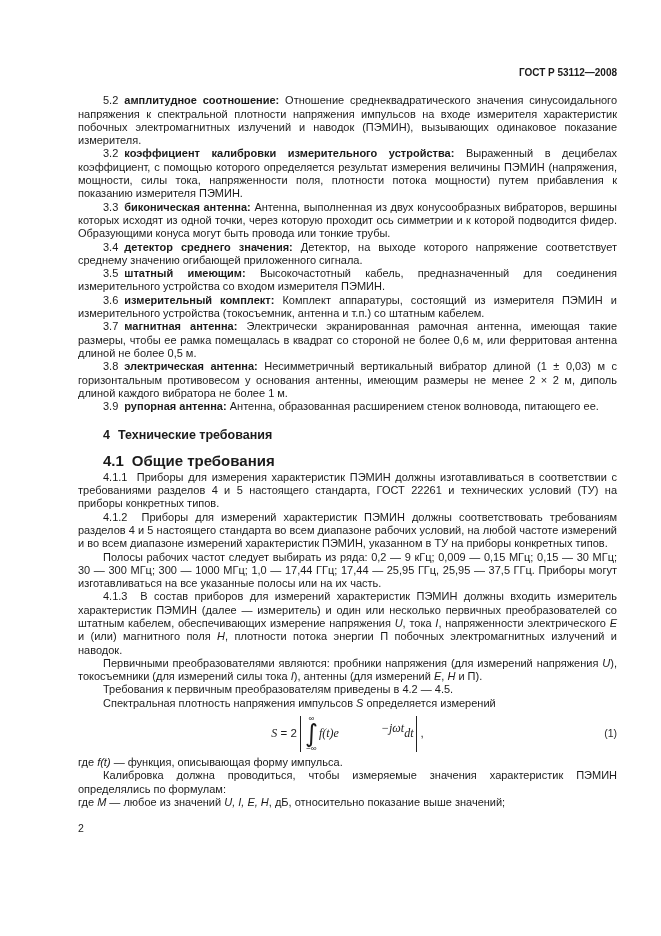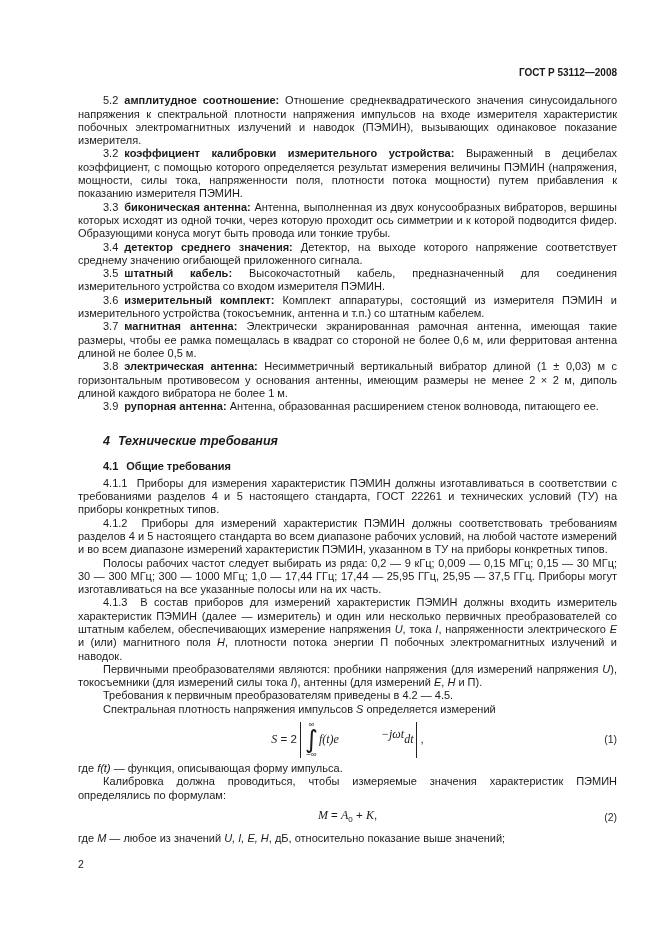--- a/index.html
+++ b/index.html
@@ -27,30 +27,29 @@
     text-align: right;
   }
   .para {
     margin: 0;
     text-align: justify;
     text-indent: 25px;
   }
   .noindent { text-indent: 0; }
   .tnum { margin-right: 6px; }
   .sec-heading {
-    margin: 21px 0 11px 0;
+    margin: 15px 0 11px 0;
     font-size: 12.5px;
     font-weight: bold;
     text-indent: 25px;
     line-height: 15px;
-    font-style: italic;
   }
   .sub-heading {
     margin: 0 0 3px 0;
-    font-size: 11px;
+    font-size: 15px;
     font-weight: bold;
     text-indent: 25px;
   }
   .secnum { margin-right: 8px; }
   .formula-row {
     position: relative;
     text-align: center;
     margin: 5px 0 3px 0;
   }
   .formula-row.f2 { margin: 7px 0 5px 0; }
@@ -107,21 +106,21 @@
 
 <div class="page">
   <div class="content">
 
     <div class="doc-header">ГОСТ Р 53112—2008</div>
 
     <p class="para"><span class="tnum">5.2</span><b>амплитудное соотношение:</b> <span>Отношение среднеквадратического значения синусоидального напряжения к спектральной плотности напряжения импульсов на входе измерителя характеристик побочных электромагнитных излучений и наводок (ПЭМИН), вызывающих одинаковое показание измерителя.</span></p>
     <p class="para"><span class="tnum">3.2</span><b>коэффициент калибровки измерительного устройства:</b> <span>Выраженный в децибелах коэффициент, с помощью которого определяется результат измерения величины ПЭМИН (напряжения, мощности, силы тока, напряженности поля, плотности потока мощности) путем прибавления к показанию измерителя ПЭМИН.</span></p>
     <p class="para"><span class="tnum">3.3</span><b>биконическая антенна:</b> <span>Антенна, выполненная из двух конусообразных вибраторов, вершины которых исходят из одной точки, через которую проходит ось симметрии и к которой подводится фидер. Образующими конуса могут быть провода или тонкие трубы.</span></p>
     <p class="para"><span class="tnum">3.4</span><b>детектор среднего значения:</b> <span>Детектор, на выходе которого напряжение соответствует среднему значению огибающей приложенного сигнала.</span></p>
-    <p class="para"><span class="tnum">3.5</span><b>штатный кабель:</b> <span>Высокочастотный кабель, предназначенный для соединения измерительного устройства со входом измерителя ПЭМИН.</span></p>
+    <p class="para"><span class="tnum">3.5</span><b>штатный имеющим:</b> <span>Высокочастотный кабель, предназначенный для соединения измерительного устройства со входом измерителя ПЭМИН.</span></p>
     <p class="para"><span class="tnum">3.6</span><b>измерительный комплект:</b> <span>Комплект аппаратуры, состоящий из измерителя ПЭМИН и измерительного устройства (токосъемник, антенна и т.п.) со штатным кабелем.</span></p>
     <p class="para"><span class="tnum">3.7</span><b>магнитная антенна:</b> <span>Электрически экранированная рамочная антенна, имеющая такие размеры, чтобы ее рамка помещалась в квадрат со стороной не более 0,6 м, или ферритовая антенна длиной не более 0,5 м.</span></p>
     <p class="para"><span class="tnum">3.8</span><b>электрическая антенна:</b> <span>Несимметричный вертикальный вибратор длиной (1 ± 0,03) м с горизонтальным противовесом у основания антенны, имеющим размеры не менее 2 × 2 м, диполь длиной каждого вибратора не более 1 м.</span></p>
     <p class="para"><span class="tnum">3.9</span><b>рупорная антенна:</b> <span>Антенна, образованная расширением стенок волновода, питающего ее.</span></p>
 
     <p class="sec-heading"><span class="secnum">4</span><span>Технические требования</span></p>
 
     <p class="sub-heading"><span class="secnum">4.1</span><span>Общие требования</span></p>
 
     <p class="para"><span>4.1.1&nbsp; Приборы для измерения характеристик ПЭМИН должны изготавливаться в соответствии с требованиями разделов 4 и 5 настоящего стандарта, ГОСТ 22261 и технических условий (ТУ) на приборы конкретных типов.</span></p>
@@ -137,22 +136,18 @@
             <span class="int-lim">∞</span>
             <span class="int-sign">∫</span>
             <span class="int-lim">−∞</span>
           </span><i>f(t)e</i><i class="fsup">−jωt</i><i>dt</i><span class="vbar"></span><span>,</span></span>
       <span class="formula-num">(1)</span>
     </div>
 
     <p class="para noindent"><span>где </span><i>f(t)</i><span> — функция, описывающая форму импульса.</span></p>
     <p class="para"><span>Калибровка должна проводиться, чтобы измеряемые значения характеристик ПЭМИН определялись по формулам:</span></p>
 
-    <div class="formula-row f2">
-      <span class="formula"><i>M</i><span> = </span><i>A</i><sub>0</sub><span> + </span><i>K</i><span>,</span></span>
-      <span class="formula-num">(2)</span>
-    </div>
 
     <p class="para noindent"><span>где </span><i>M</i><span> — любое из значений </span><i>U, I, E, H</i><span>, дБ, относительно показание выше значений;</span></p>
 
     <div class="page-number">2</div>
   </div>
 </div>
 
 </body></html>

